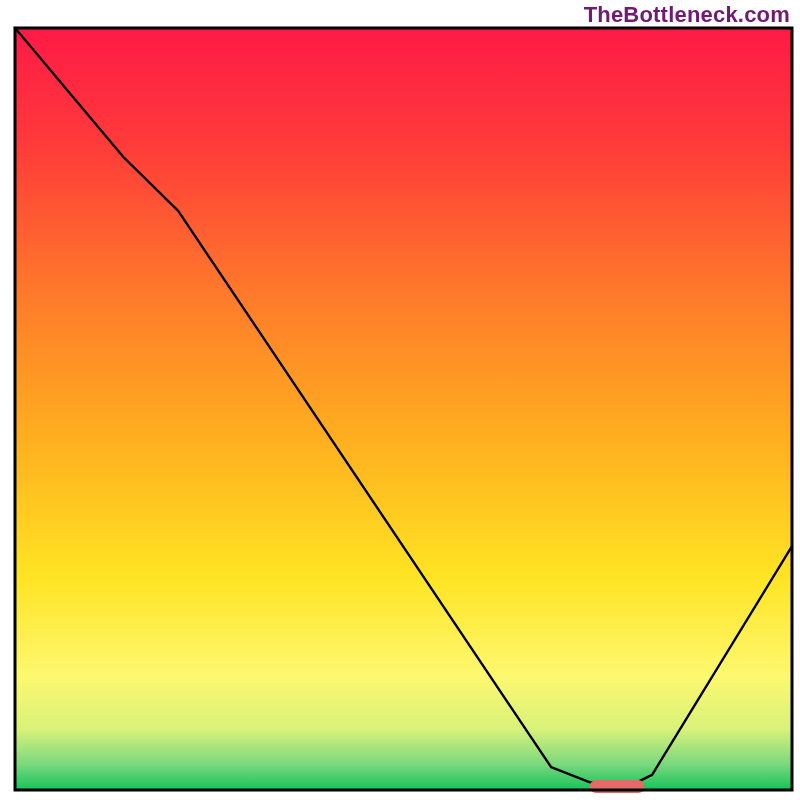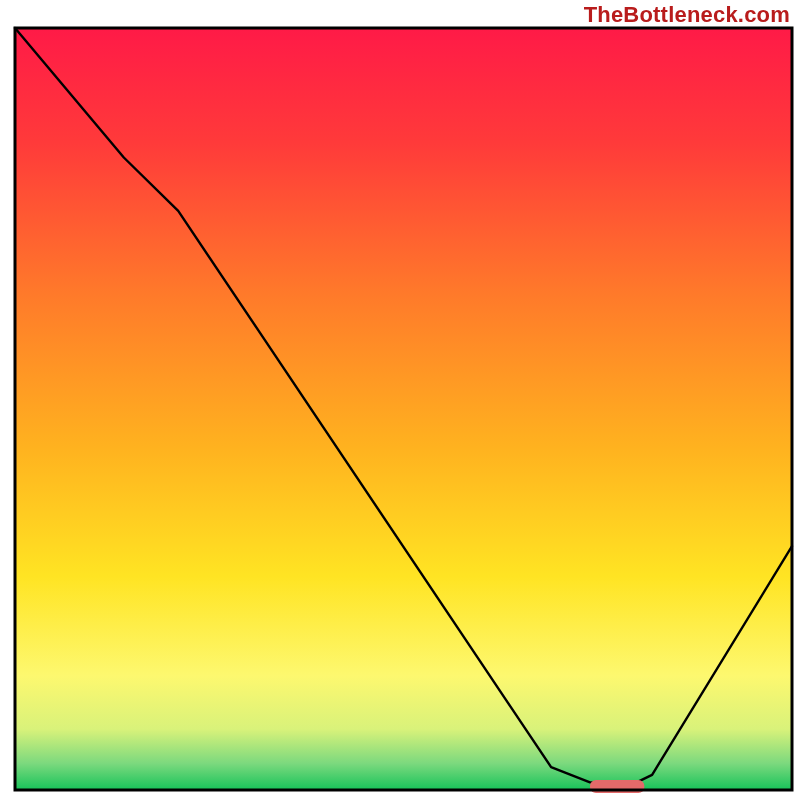--- a/index.html
+++ b/index.html
@@ -15,21 +15,21 @@
     position: relative;
     width: 800px;
     height: 800px;
   }
   .watermark {
     position: absolute;
     top: 2px;
     right: 10px;
     font-size: 22px;
     font-weight: 600;
-    color: #b91c1c;
+    color: #701a75;
     letter-spacing: 0.2px;
     z-index: 3;
   }
   svg.plot {
     position: absolute;
     inset: 0;
     z-index: 1;
   }
 </style>
 </head>

